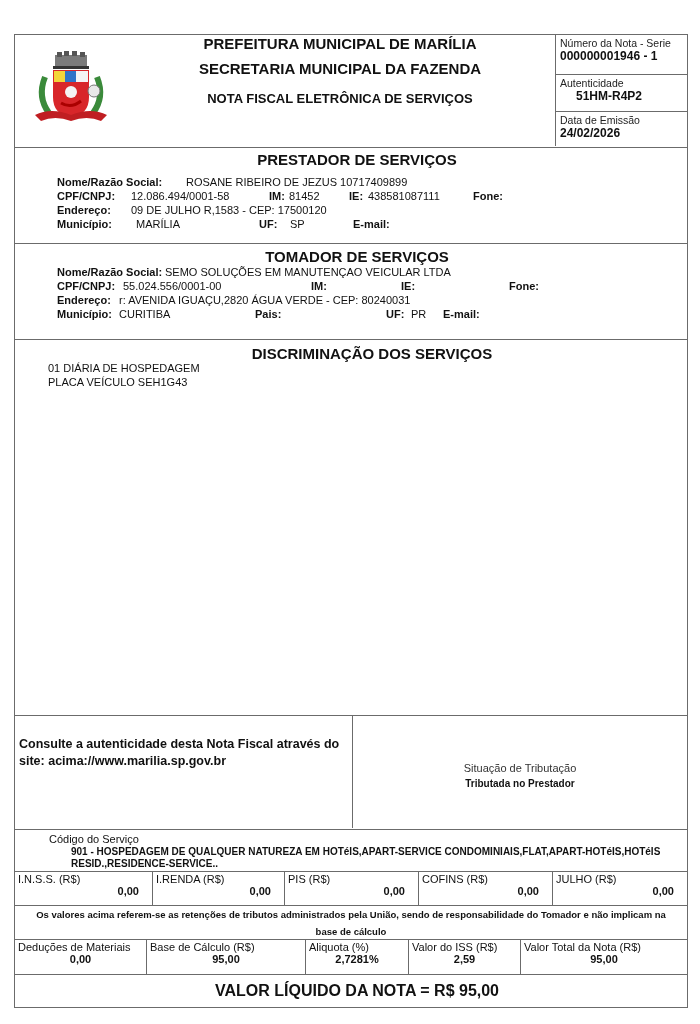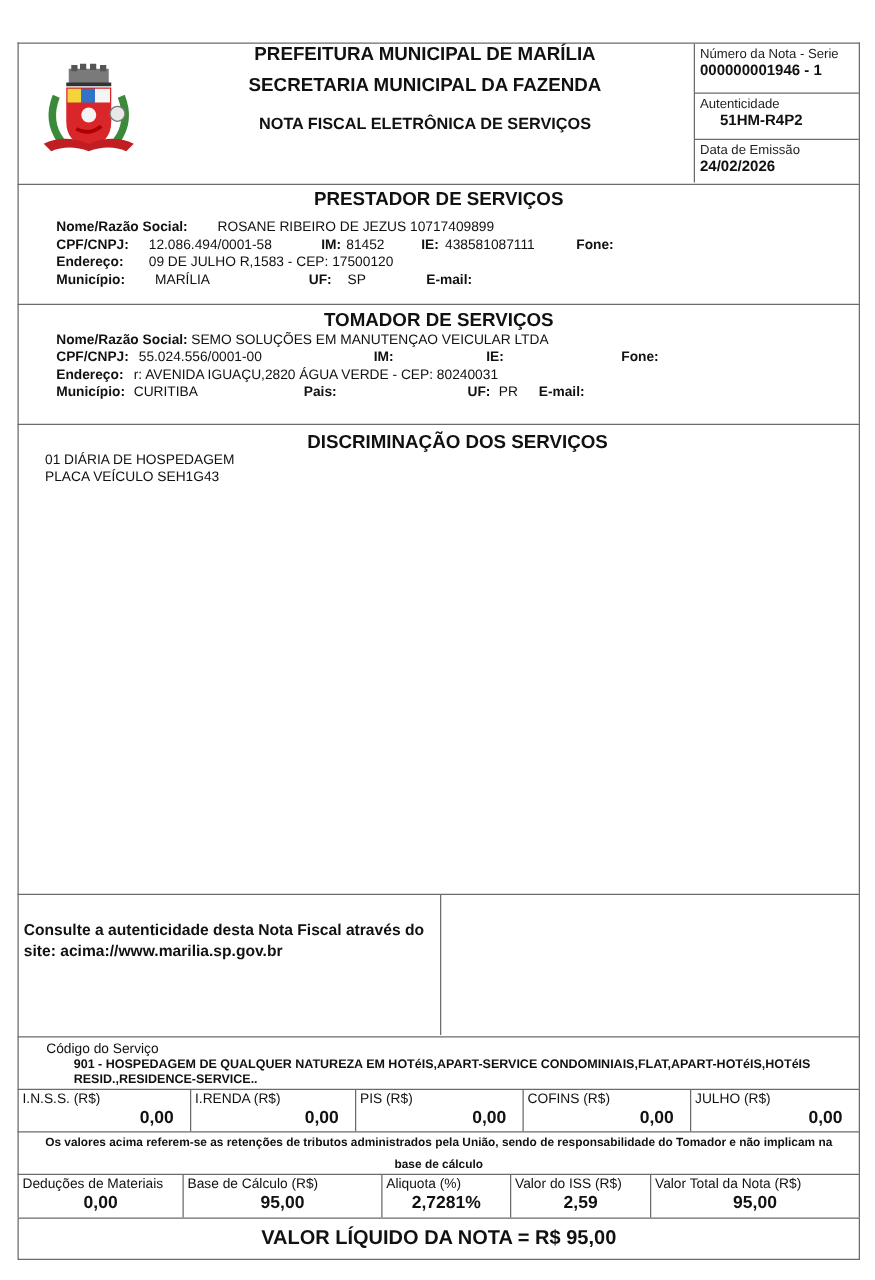--- a/index.html
+++ b/index.html
@@ -19,21 +19,21 @@
   .meta .cell { border-bottom: 1.5px solid #6b6b6b; box-sizing: border-box; padding: 2px 4px; }
   .meta .cell:last-child { border-bottom: none; }
   .meta .lbl { font-size: 10.5px; color: #222; }
   .meta .val { font-size: 12px; font-weight: bold; }
   .c1 { height: 40px; }
   .c2 { height: 37px; }
   .c3 { height: 34px; text-align: left; }
   .c2 .val { padding-left: 16px; }
 
   
-  .section { border: 1.5px solid #6b6b6b; border-bottom: none; box-sizing: border-box; position: relative; }
+  .section { border: 1.5px solid #6b6b6b; border-bottom: none; box-sizing: border-box; position: relative; padding-left: 12px; }
   .sec-title { text-align: center; font-size: 15px; font-weight: bold; }
   .row { font-size: 11px; position: relative; height: 14px; white-space: nowrap; }
   .row span { position: absolute; top: 0; }
   .prest { height: 96px; }
   .prest .sec-title { margin-top: 3px; margin-bottom: 8px; }
   .toma { height: 96px; }
   .toma .sec-title { margin-top: 4px; margin-bottom: 1px; }
 
   
   .disc { height: 376px; }
@@ -51,21 +51,21 @@
   
   .cod { height: 42px; }
   .cod .lbl { font-size: 11px; margin: 3px 0 0 22px; }
   .cod .val { font-size: 10px; font-weight: bold; margin: 1px 0 0 44px; line-height: 12px; width: 630px; white-space: normal; }
 
   
   .grid { display: flex; border: 1.5px solid #6b6b6b; border-bottom: none; box-sizing: border-box; }
   .grid .g { border-right: 1.5px solid #6b6b6b; box-sizing: border-box; padding: 1px 3px; }
   .grid .g:last-child { border-right: none; }
   .grid .g .lbl { font-size: 11px; }
-  .grid .g .val { font-size: 14px; font-weight: bold; }
+  .grid .g .val { font-size: 11px; font-weight: bold; }
   .taxes { height: 34px; }
   .taxes .g .val { text-align: right; padding-right: 10px; }
   .note { height: 34px; font-size: 9.5px; font-weight: bold; text-align: center; line-height: 17px; padding: 0 20px; }
   .calc { height: 35px; }
   .calc .g .val { text-align: center; }
   .liq { height: 34px; border-bottom: 1.5px solid #6b6b6b; text-align: center; font-size: 16px; font-weight: bold; line-height: 32px; }
 </style>
 </head>
 <body>
 
@@ -173,20 +173,24 @@
   <div class="section disc">
     <div class="sec-title">DISCRIMINAÇÃO DOS SERVIÇOS</div>
     <div class="line">01 DIÁRIA DE HOSPEDAGEM</div>
     <div class="line">PLACA VEÍCULO SEH1G43</div>
   </div>
 
   <div class="section cs">
     <div class="left">
       <div class="txt">Consulte a autenticidade desta Nota Fiscal através do site: acima://www.marilia.sp.gov.br</div>
     </div>
+    <div class="right">
+      <div class="lbl">Situação de Tributação</div>
+      <div class="val">Tributada no Prestador</div>
+    </div>
   </div>
 
   <div class="section cod">
     <div class="lbl">Código do Serviço</div>
     <div class="val">901 - HOSPEDAGEM DE QUALQUER NATUREZA EM HOTéIS,APART-SERVICE CONDOMINIAIS,FLAT,APART-HOTéIS,HOTéIS RESID.,RESIDENCE-SERVICE..</div>
   </div>
 
   <div class="grid taxes">
     <div class="g" style="width:138px">
       <div class="lbl">I.N.S.S. (R$)</div>

